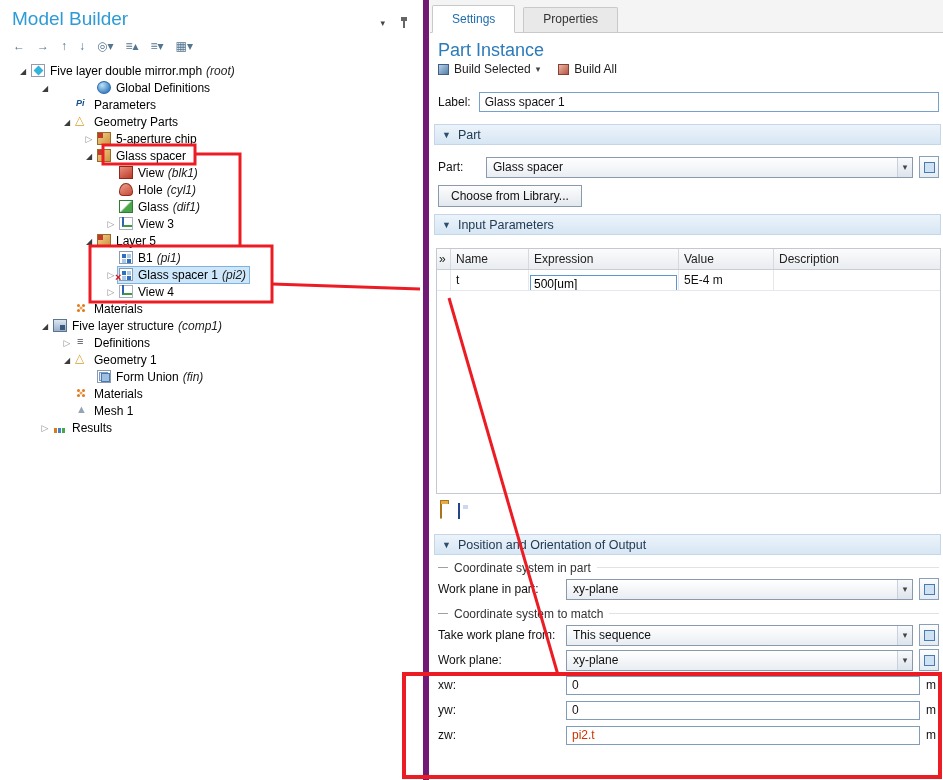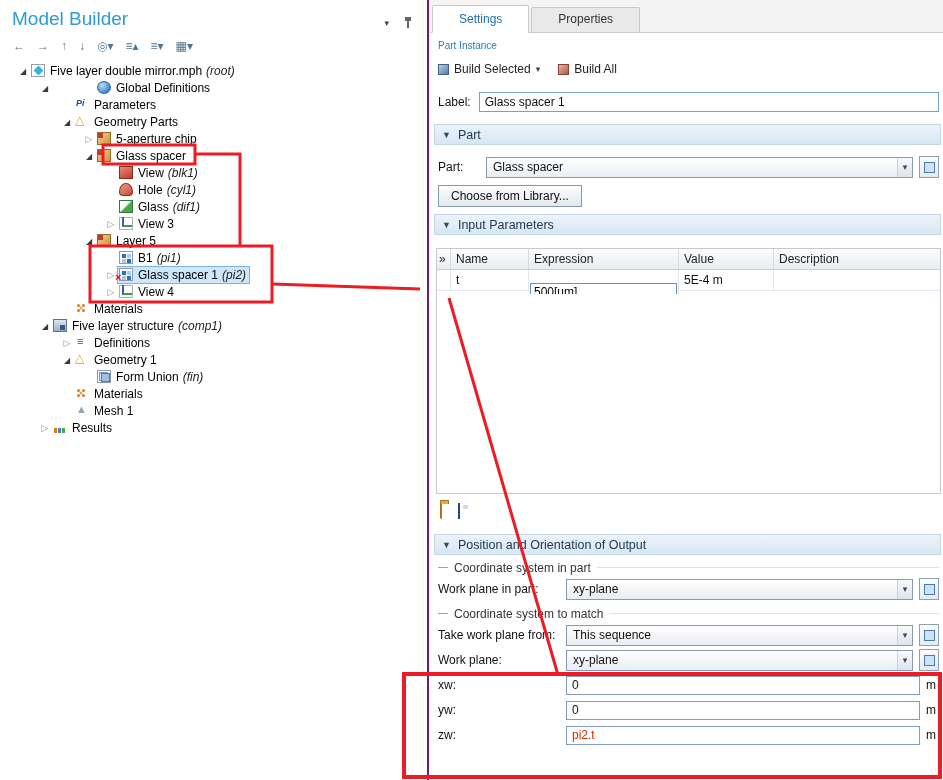--- a/index.html
+++ b/index.html
@@ -5,21 +5,21 @@
   * { box-sizing: border-box; }
   html,body { margin:0; padding:0; }
   body {
     width:943px; height:780px; position:relative; overflow:hidden;
     background:#fff; font-family:"Liberation Sans","DejaVu Sans",sans-serif;
     font-size:12px; color:#111;
   }
   input, button { font-family:"Liberation Sans","DejaVu Sans",sans-serif; font-size:12px; }
 
   
-  .lp { position:absolute; left:0; top:0; width:429px; height:780px; background:#fff; border-right:2px solid #701a75; }
+  .lp { position:absolute; left:0; top:0; width:429px; height:780px; background:#fff; border-right:6px solid #701a75; }
   .lp-title { position:absolute; top:8px; left:12px; font-size:19px; color:#2e9bd6; }
   .lp-title-controls { position:absolute; top:16px; right:14px; display:flex; gap:14px; align-items:center; color:#555; }
   .ddcaret9 { font-size:9px; color:#444; }
   .pin { position:relative; width:10px; height:13px; display:inline-block; }
   .pin::before { content:""; position:absolute; top:1px; left:2px; width:6px; height:4px; background:#666; }
   .pin::after { content:""; position:absolute; top:5px; left:4px; width:2px; height:7px; background:#666; }
   .lp-toolbar { position:absolute; top:38px; left:10px; display:flex; gap:6px; align-items:center; color:#53758f; }
   .tbtn { padding:1px 3px; font-size:12px; cursor:default; white-space:nowrap; }
 
   .tree { position:absolute; top:62px; left:0; right:1px;margin-left:8px; }
@@ -54,24 +54,24 @@
   .ic-definitions::before { content:"≡"; position:absolute; left:2px; top:-1px; color:#445; font-weight:bold; font-size:11px; }
   .ic-union { background:#fff; border:1px solid #8a9ab0; }
   .ic-union::before { content:""; position:absolute; left:1px; top:1px; width:7px; height:7px; background:#d9e6f4; border:1px solid #7a9ac0; }
   .ic-union::after { content:""; position:absolute; right:0; bottom:0; width:7px; height:7px; background:#9fc0e0; border:1px solid #4a7ab0; }
   .ic-mesh::before { content:"▲"; position:absolute; left:1px; top:-1px; color:#93a5b5; font-size:11px; }
   .ic-results::before { content:""; position:absolute; left:1px; bottom:1px; width:3px; height:5px; background:#d87a20; box-shadow:4px 0 0 #3f84c6, 8px 0 0 #4aa64a; }
 
   
   .rp { position:absolute; left:430px; top:0; width:513px; height:780px; background:#fff; }
   .tabbar { position:absolute; top:0; left:0; right:0; height:33px; background:#f4f4f4; border-bottom:1px solid #c9c9c9; display:flex; align-items:flex-end; padding-left:2px; }
-  .tab { height:25px; line-height:23px; padding:0 26px; border:1px solid #c9c9c9; border-bottom:none; margin-right:2px; background:#e9e9e9; color:#333; border-radius:2px 2px 0 0; }
+  .tab { height:25px; line-height:23px; padding:0 19px; border:1px solid #c9c9c9; border-bottom:none; margin-right:8px; background:#e9e9e9; color:#333; border-radius:2px 2px 0 0; }
   .tab.active { background:#fff; color:#1f6dad; height:28px; line-height:26px; margin-bottom:-1px; border-bottom:1px solid #fff; }
 
-  .heading { position:absolute; top:40px; left:8px; color:#2d7bb8; font-size:10px; }
+  .heading { position:absolute; top:40px; left:8px; color:#2d7bb8; font-size:18px; }
   .build-toolbar { position:absolute; top:62px; left:8px; display:flex; gap:18px; align-items:center; color:#222; }
   .btool { display:flex; align-items:center; gap:5px; cursor:default; }
   .cube-icon { width:11px; height:11px; background:linear-gradient(135deg,#b8d0e8,#5580a8); border:1px solid #40608a; }
   .cube-icon.red { background:linear-gradient(135deg,#e8b8a8,#b85540); border:1px solid #8a4030; }
 
   .label-row { position:absolute; top:92px; left:8px; right:4px; display:flex; align-items:center; gap:8px; }
   .txt-input { flex:1; height:20px; border:1px solid #77a1c8; padding:0 5px; color:#111; }
 
   .sec { position:absolute; left:4px; right:2px; height:21px; background:linear-gradient(#ecf3fa,#d7e6f4); border:1px solid #c4d6e8; display:flex; align-items:center; gap:7px; padding:0 7px; color:#223a52; font-size:12.5px; }
   .sec .tri { color:#2c4e6e; font-size:9px; }
@@ -86,21 +86,21 @@
   .sq-btn::before { content:""; width:9px; height:9px; background:#cfe2f4; border:1px solid #4a7ab0; }
 
   .lib-btn { position:absolute; top:185px; left:8px; height:22px; padding:0 12px; border:1px solid #8a9aad; background:linear-gradient(#fdfdfd,#e3e8ee); color:#111; display:inline-flex; align-items:center; }
 
   .table { position:absolute; top:248px; left:6px; right:2px; border:1px solid #c2c9d2; background:#fff; }
   .thead { display:flex; height:21px; background:linear-gradient(#fcfcfd,#e9ecf0); border-bottom:1px solid #c9ced6; }
   .th { padding:0 5px; line-height:20px; border-right:1px solid #d5dae0; color:#222; overflow:hidden; }
   .trow2 { display:flex; height:21px; border-bottom:1px solid #e4e8ec; }
   .td { padding:0 5px; line-height:20px; border-right:1px solid #e4e8ec; color:#111; overflow:hidden; }
   .c0 { flex:0 0 14px; padding:0 2px; } .c1 { flex:0 0 78px; } .c2 { flex:0 0 150px; } .c3 { flex:0 0 95px; } .c4 { flex:1; border-right:none; }
-  .pad0 { padding:12px 1px; }
+  .pad0 { padding:4px 1px; }
   .expr-input { width:100%; height:18px; margin:1px 0; border:1px solid #5b96cf; padding:0 3px; }
   .tbody-empty { height:202px; }
 
   .file-icons { position:absolute; top:504px; left:10px; display:flex; gap:16px; align-items:center; }
   .folder-icon { width:16px; height:11px; background:linear-gradient(#f5c56a,#e09a30); border:1px solid #a8741e; border-radius:1px; position:relative; }
   .folder-icon::before { content:""; position:absolute; top:-4px; left:-1px; width:7px; height:3px; background:#e8ab42; border:1px solid #a8741e; border-bottom:none; border-radius:1px 1px 0 0; }
   .save-icon { width:13px; height:13px; background:#3566c8; border:1px solid #24448c; position:relative; }
   .save-icon::before { content:""; position:absolute; left:3px; bottom:1px; width:7px; height:5px; background:#fff; }
   .save-icon::after { content:""; position:absolute; left:4px; top:1px; width:5px; height:4px; background:#cdd8ee; }
 

